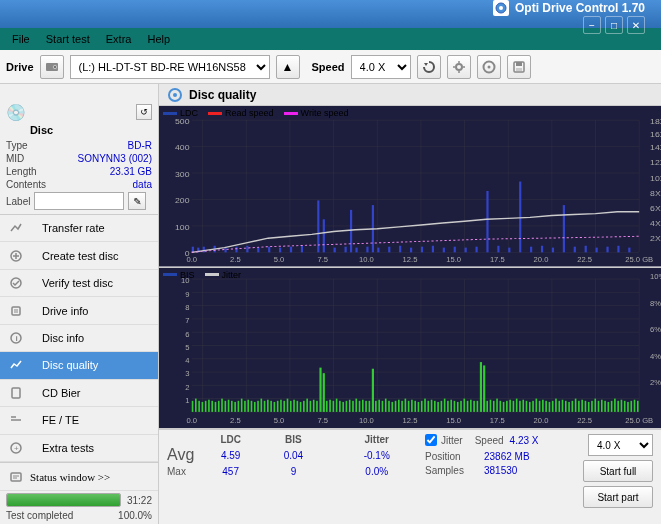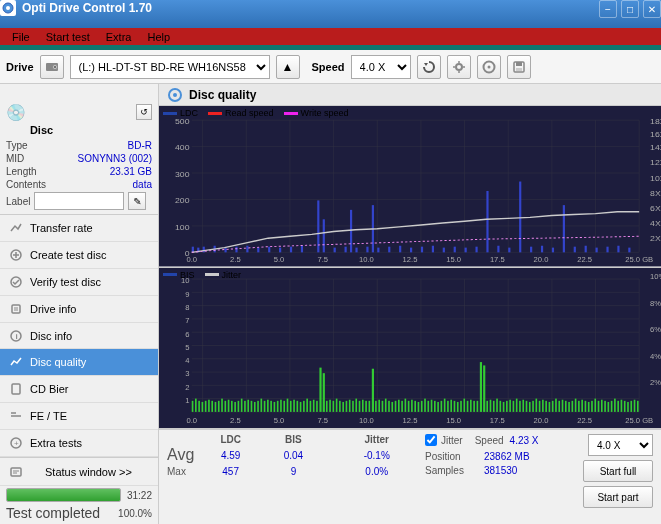--- a/index.html
+++ b/index.html
@@ -4,38 +4,39 @@
   <style>
     * { box-sizing: border-box; margin: 0; padding: 0; }
     body { font-family: 'Segoe UI', Tahoma, sans-serif; font-size: 11px; background: #f0f0f0; width: 661px; height: 524px; overflow: hidden; }
 
     
     .title-bar {
       background: linear-gradient(to bottom, #4a90d9, #2e6fb5);
       color: white;
       height: 28px;
       display: flex;
-      align-items: flex-start;
-      padding: 0 0;
+      align-items: flex-end;
+      padding: 0 16px;
       justify-content: space-between;
+      flex-direction: column;
     }
     .title-bar-left { display: flex; align-items: center; gap: 6px; }
     .title-bar-icon { width: 16px; height: 16px; background: #fff; border-radius: 2px; display: flex; align-items: center; justify-content: center; }
     .title-bar-title { font-size: 12px; font-weight: 600; }
     .title-bar-controls { display: flex; gap: 4px; }
     .title-bar-btn {
       width: 18px; height: 18px; background: transparent; border: 1px solid rgba(255,255,255,0.4);
       color: white; font-size: 10px; cursor: pointer; display: flex; align-items: center; justify-content: center;
       border-radius: 2px;
     }
 
     
     .menu-bar {
-      background: #b91c1c;
-      border-bottom: 5px solid #0f766e;
+      background: #0f766e;
+      border-bottom: 1px solid #0f766e;
       height: 22px;
       display: flex;
       align-items: center;
       padding: 0 4px;
     }
     .menu-item {
       padding: 2px 8px;
       cursor: pointer;
       font-size: 11px;
       border-radius: 2px;
@@ -117,57 +118,58 @@
       background: white; font-size: 10px; padding: 0 2px;
     }
     .label-btn { width: 18px; height: 18px; border: 1px solid #aaa; background: linear-gradient(to bottom, #fff, #e8e8e8); cursor: pointer; display: flex; align-items: center; justify-content: center; font-size: 10px; }
 
     
     .nav-item {
       height: 28px;
       display: flex;
       align-items: center;
       padding: 0 8px;
-      gap: 6px;
+      gap: 18px;
       cursor: pointer;
       border-bottom: 1px solid #ddd;
       font-size: 11px;
       color: #000;
     }
     .nav-item.active { background: #4a90d9; color: white; }
     .nav-icon { width: 16px; height: 16px; display: flex; align-items: center; justify-content: center; }
 
     
     .status-section {
       margin-top: auto;
       border-top: 1px solid #ccc;
       background: #f0f0f0;
     }
     .status-item {
       height: 28px;
       display: flex;
       align-items: center;
       padding: 0 8px;
-      gap: 21px;
+      gap: 6px;
       cursor: pointer;
       font-size: 11px;
       border-bottom: 1px solid #ddd;
+      font-family: Liberation Serif, serif;
     }
     .progress-bar-outer {
       height: 14px;
       background: #ccc;
       border: 1px solid #aaa;
       border-radius: 2px;
       overflow: hidden;
     }
     .progress-bar-inner {
       height: 100%;
       background: linear-gradient(to bottom, #60c060, #30a030);
     }
-    .status-text { font-size: 14px; color: #444; padding: 1px 6px; }
+    .status-text { font-size: 10px; color: #444; padding: 1px 6px; }
 
     
     .content-area {
       flex: 1;
       background: white;
       display: flex;
       flex-direction: column;
       overflow: hidden;
     }
 

